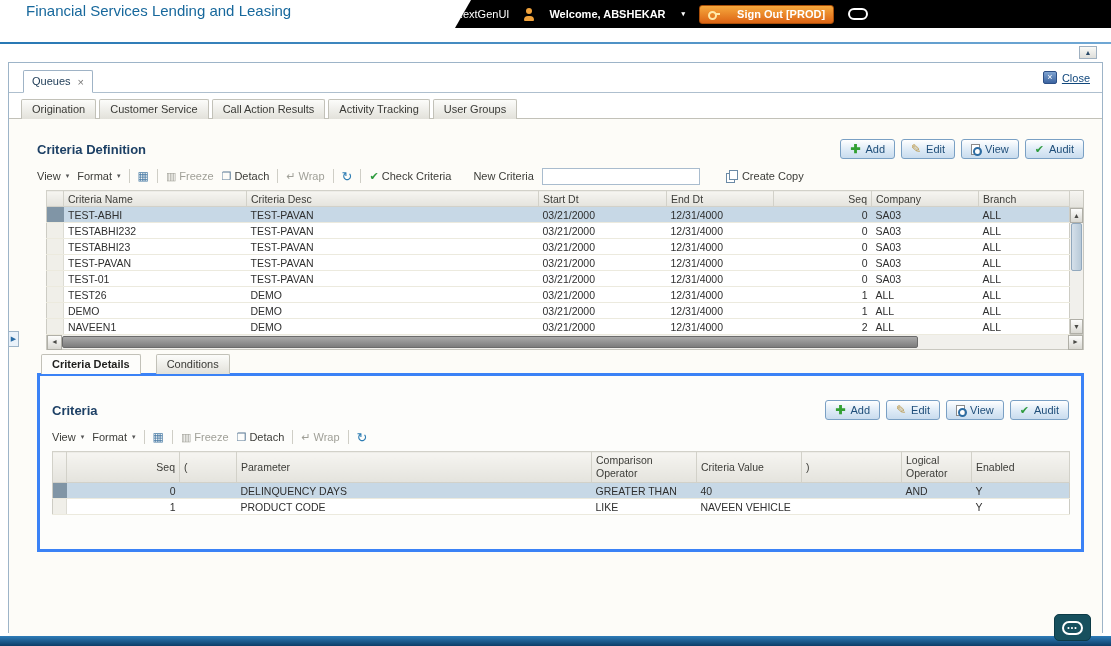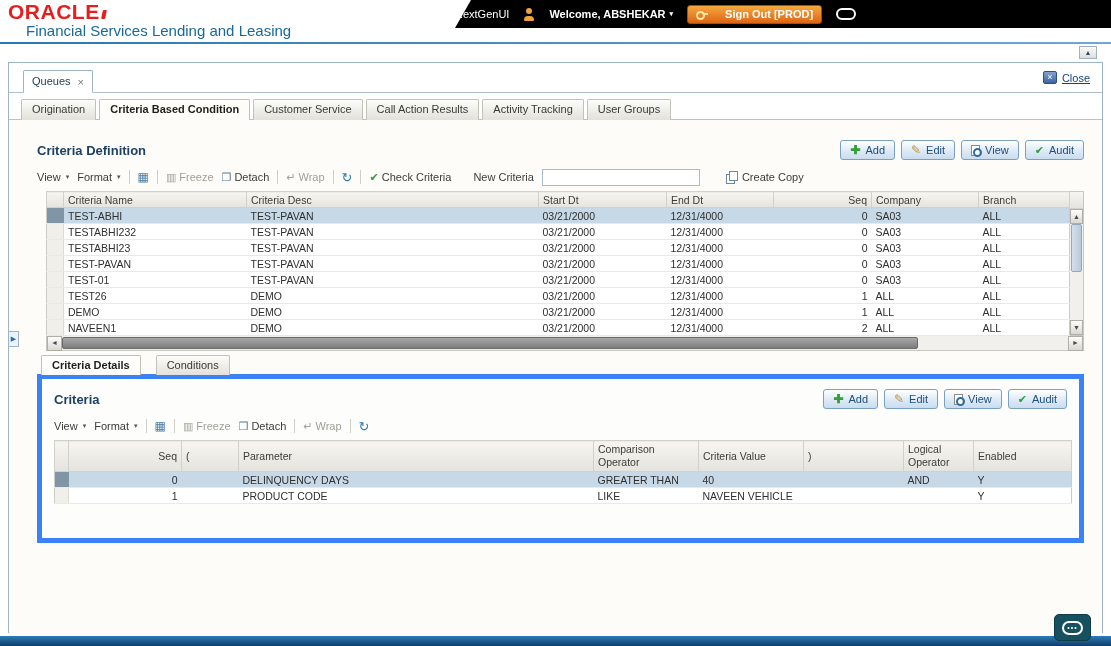--- a/index.html
+++ b/index.html
@@ -10,21 +10,21 @@
 .app-header{position:absolute;left:0;top:0;width:1111px;height:43px;background:#fff}
 .brand{position:absolute;left:8px;top:2px}
 .oracle-logo{font-size:21px;font-weight:bold;color:var(--oracle-red,#e81d1d);line-height:20px;letter-spacing:.5px}
 .logo-mark{display:inline-block;width:4px;height:9px;background:var(--oracle-red,#e81d1d);margin-left:2px;transform:skewX(-12deg);border-radius:1px}
 .product-name{font-size:15px;color:var(--brand-blue,#17689c);margin:0 0 0 18px}
 .black-bar{position:absolute;right:0;top:0;width:656px;height:28px;background:#000;display:flex;align-items:center;justify-content:flex-start;gap:14px;padding-right:10px;clip-path:polygon(16px 0,100% 0,100% 100%,0 100%)}
 .nextgen{color:#fff;font-size:11px;cursor:pointer}
 .user-icon{position:relative;width:12px;height:13px;display:inline-block}
 .user-icon::before{content:"";position:absolute;left:3px;top:0;width:6px;height:6px;background:#f0a23c;border-radius:50%}
 .user-icon::after{content:"";position:absolute;left:1px;bottom:0;width:10px;height:5px;background:#f0a23c;border-radius:4px 4px 1px 1px}
-.welcome{color:#fff;font-weight:bold;font-size:11px;display:flex;align-items:center;gap:4px;cursor:pointer}
+.welcome{color:#fff;font-weight:bold;font-size:11px;display:flex;align-items:center;gap:16px;cursor:pointer}
 .welcome .caret{font-size:7px;color:#fff}
 .signout{display:inline-flex;align-items:center;gap:17px;background:linear-gradient(var(--signout-orange,#f6a93e),#dd6414);border:1px solid #a84e08;border-radius:3px;color:#fff;font-weight:bold;font-size:11px;padding:2px 8px;height:19px;cursor:pointer;font-family:inherit}
 .key-icon{position:relative;width:12px;height:8px;display:inline-block}
 .key-icon::before{content:"";position:absolute;left:0;top:1px;width:5px;height:5px;border:2px solid #ffe9a8;border-radius:50%}
 .key-icon::after{content:"";position:absolute;left:7px;top:3px;width:5px;height:2px;background:#ffe9a8}
 .chat-oval{width:20px;height:12px;border:2px solid #fff;border-radius:7px;display:inline-block;cursor:pointer}
 .header-rule{position:absolute;left:0;top:42px;width:1111px;height:2px;background:linear-gradient(90deg,var(--accent-blue,#2878b4),#6fa7d4)}
 .page-scroll-up{position:absolute;top:46px;right:14px;width:18px;height:13px;background:linear-gradient(#fafaf7,#dededa);border:1px solid #9fb0c0;font-size:7px;line-height:11px;text-align:center;color:#2a4a68;cursor:pointer}
 
 
@@ -92,35 +92,34 @@
 .vthumb{height:48px;background:linear-gradient(90deg,#d5e0ea,#b7c9d8);border:1px solid #91a8bd;border-radius:2px;margin:0 1px;cursor:grab}
 .vtrack,.htrack{flex:1}
 .hscroll{display:flex;align-items:stretch;width:1038px;height:15px;margin-left:9px;background:#f1f0ec;border:1px solid #c9c8c0;border-top:none}
 .hscroll .sb-btn{width:15px;min-width:15px;height:100%;line-height:12px}
 .hthumb{width:856px;background:linear-gradient(#a9a9a9,#7c7c7c);border:1px solid #6b6b6b;border-radius:2px;margin:1px 0;cursor:grab}
 
 
 .detail-tabs{display:flex;gap:15px;margin:4px 0 0 4px;position:relative;z-index:2}
 .dtab{border:1px solid #c2c1b8;border-bottom:none;border-radius:2px 2px 0 0;padding:3px 10px 4px;font-size:11px;color:#3a3a36;background:linear-gradient(#fcfcfa,#e2e1da);cursor:pointer;margin-bottom:-1px}
 .dtab.active{background:#fdfdfb;font-weight:bold;color:#1e1e1c}
-.groupbox{border:5px solid #3b82f6;background:#fdfdfb;padding:10px 12px 34px;position:relative;z-index:1}
+.groupbox{border:3px solid #3b82f6;background:#fdfdfb;padding:24px 12px 34px;position:relative;z-index:1}
 .groupbox .grid-wrap{margin-left:0;margin-top:2px}
 
 
 .bottom-bar{position:absolute;left:0;top:636px;width:1111px;height:10px;background:linear-gradient(#2e7cb8,var(--bottom-bar,#0d3d68))}
 .chat-fab{position:absolute;right:20px;bottom:5px;width:37px;height:27px;background:#17505e;border:1px solid #0d3b47;border-radius:5px;display:flex;align-items:center;justify-content:center;cursor:pointer}
 .bubble{border:2px solid #fff;border-radius:7px;color:#fff;font-size:7px;line-height:8px;padding:1px 3px;letter-spacing:1px}
 .left-handle{position:absolute;left:-1px;top:268px;width:11px;height:16px;background:#eaf2fa;border:1px solid #9db4c8;color:#2a6ca5;font-size:7px;line-height:14px;text-align:center;cursor:pointer}
 </style>
 </head>
 <body>
 
 <div class="app-header">
   <div class="brand">
-    <div class="oracle-logo"><span>ORACLE</span><span class="logo-mark"></span></div>
     <div class="product-name">Financial Services Lending and Leasing</div>
   </div>
   <div class="black-bar">
     <span class="nextgen">NextGenUI</span>
     <span class="user-icon"></span>
     <span class="welcome">
         <span>Welcome, ABSHEKAR</span>
         <span class="caret">▾</span>
       </span>
     <button class="signout">
@@ -141,21 +140,20 @@
       <span class="tab-close">×</span>
     </div>
     <div class="close-ctl">
       <span class="close-icon">×</span>
       <span class="close-text">Close</span>
     </div>
   </div>
 
   <div class="subtabs">
     <div class="subtab">Origination</div>
-    <div class="subtab active">Criteria Based Condition</div>
     <div class="subtab">Customer Service</div>
     <div class="subtab">Call Action Results</div>
     <div class="subtab">Activity Tracking</div>
     <div class="subtab">User Groups</div>
   </div>
 
   <div class="content">
 
     <section>
       <div class="sec-head">

